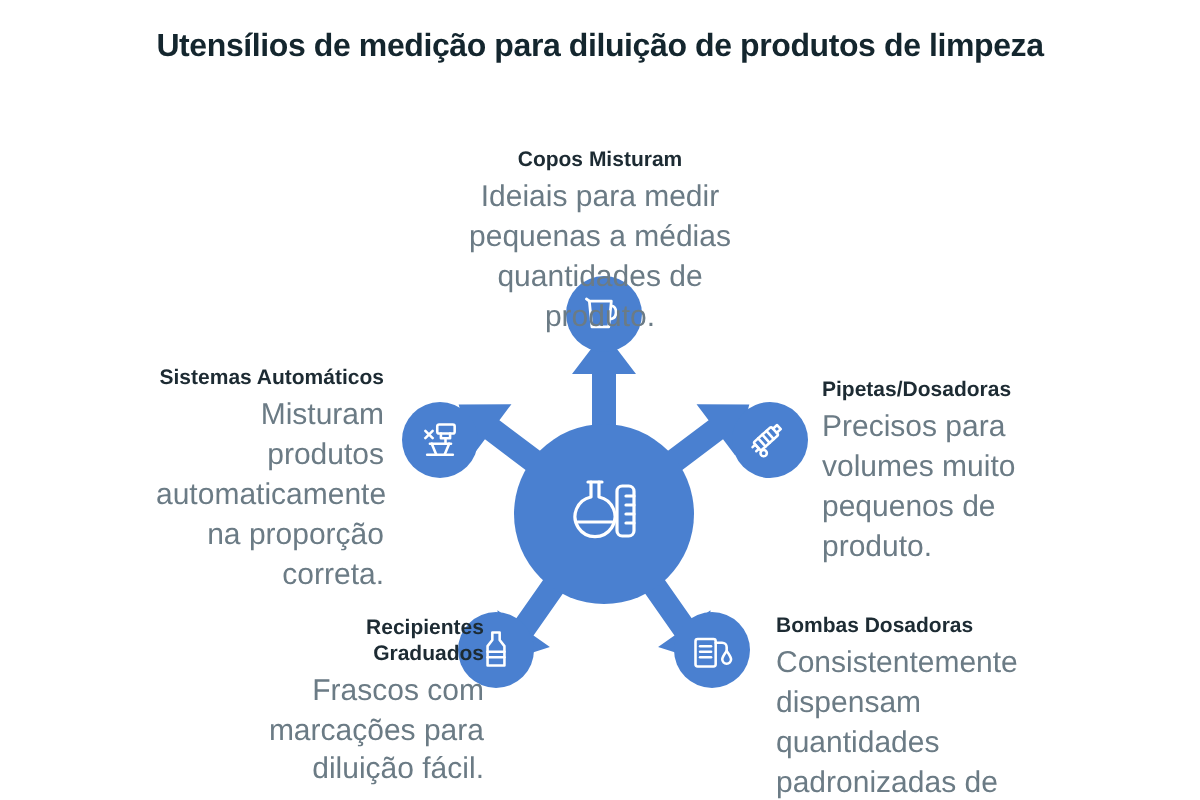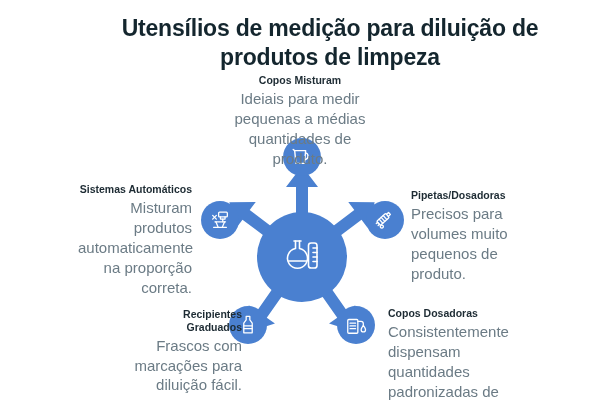--- a/index.html
+++ b/index.html
@@ -12,26 +12,25 @@
   }
   .stage{position:relative;width:600px;height:400px;}
 
   
   .title{
     position:absolute;
     left:50%;transform:translateX(-50%);
     top:14px;
     width:470px;
     text-align:center;
-    font-size:23px;
+    font-size:16px;
     font-weight:bold;
     line-height:1.28;
     color:#14262e;
     letter-spacing:-0.2px;
-    margin-left:30px;
   }
 
   
   .hub{
     position:absolute;
     left:257px;top:212px;
     width:90px;height:90px;
     border-radius:50%;
     background:#4a80d0;
     z-index:5;
@@ -215,18 +214,18 @@
     <h3>Pipetas/Dosadoras</h3>
     <p>Precisos para volumes muito pequenos de produto.</p>
   </div>
 
   <div class="label lbl-bl">
     <h3>Recipientes Graduados</h3>
     <p>Frascos com marcações para diluição fácil.</p>
   </div>
 
   <div class="label lbl-br">
-    <h3>Copos Dosadoras</h3>
+    <h3>Bombas Dosadoras</h3>
     <p>Consistentemente dispensam quantidades padronizadas de produto.</p>
   </div>
 
 
 </div>
 
 </body></html>

